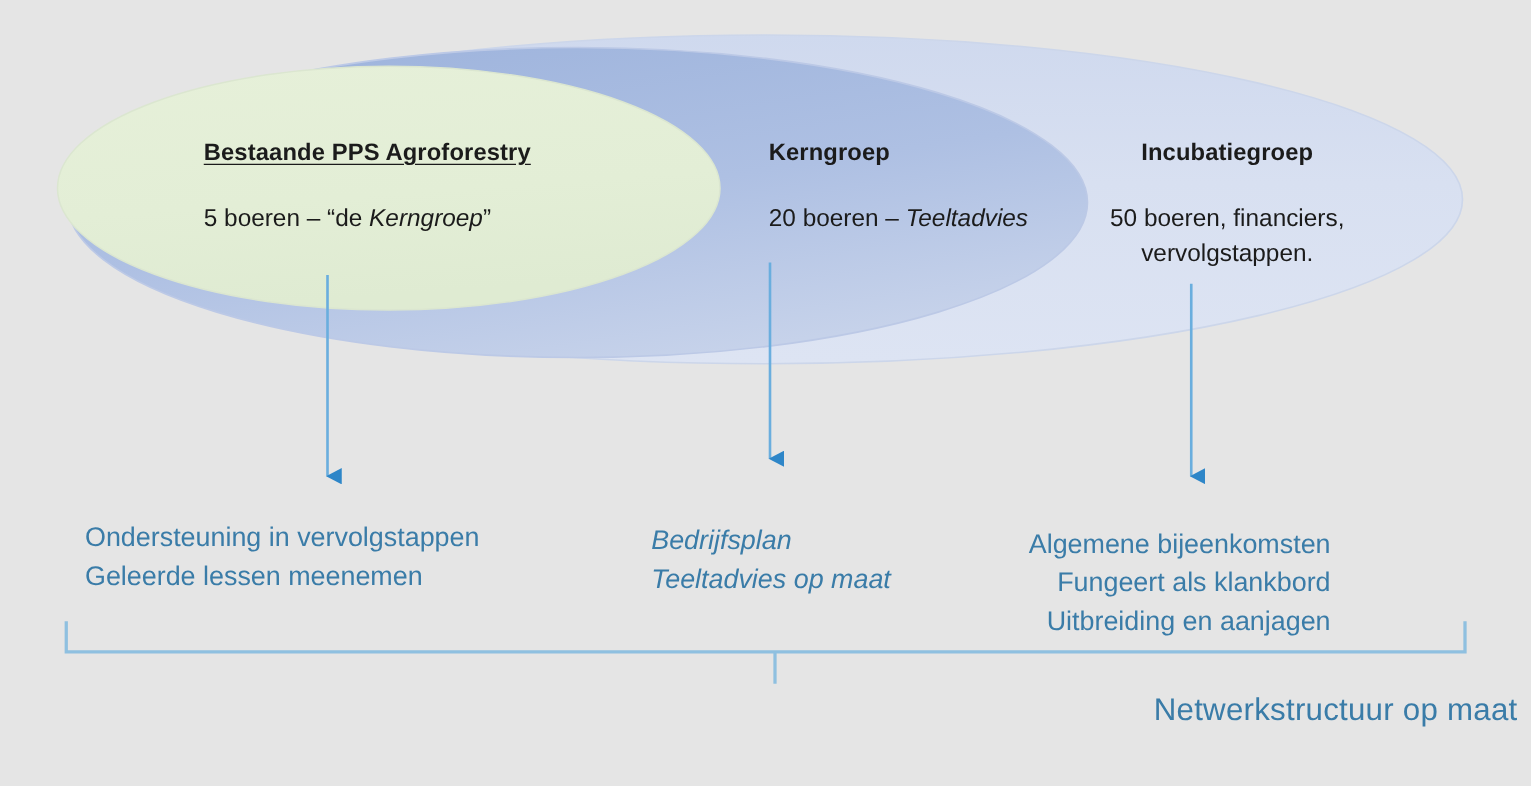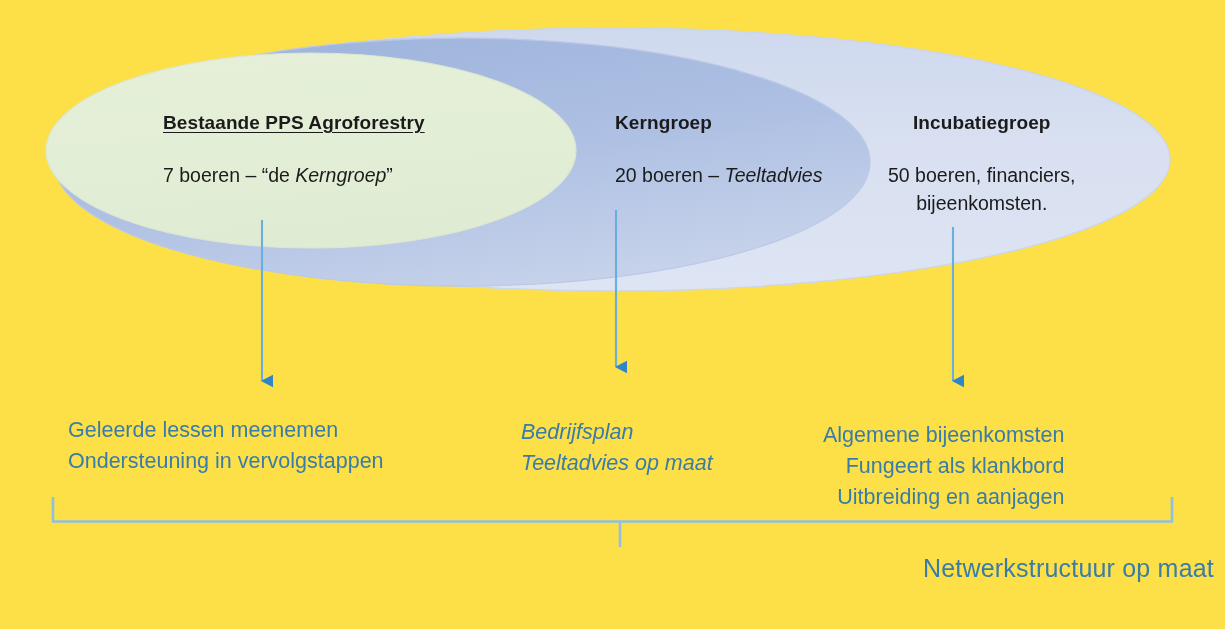--- a/index.html
+++ b/index.html
@@ -7,21 +7,21 @@
     padding: 0;
     background: #ffffff;
   }
   body {
     font-family: "Liberation Sans", sans-serif;
   }
   #canvas {
     position: relative;
     width: 1225px;
     height: 629px;
-    background: #fde047;
+    background: #e5e5e5;
     overflow: hidden;
   }
   #vector-layer {
     position: absolute;
     left: 0;
     top: 0;
     width: 1225px;
     height: 629px;
   }
 
@@ -120,39 +120,39 @@
     </g>
 
     <g stroke="#8fc0e0" stroke-width="2.6" fill="none" stroke-linecap="butt">
       <path d="M 53 497 L 53 521.5 L 1172 521.5 L 1172 497"></path>
       <line x1="620" y1="521.5" x2="620" y2="547"></line>
     </g>
   </svg>
 
   <div class="group-block" id="g1">
     <div class="group-title underlined">Bestaande PPS Agroforestry</div>
-    <div class="group-desc"><span>7 boeren – “de </span><em>Kerngroep</em><span>”</span></div>
+    <div class="group-desc"><span>5 boeren – “de </span><em>Kerngroep</em><span>”</span></div>
   </div>
 
   <div class="group-block" id="g2">
     <div class="group-title">Kerngroep</div>
     <div class="group-desc"><span>20 boeren – </span><em>Teeltadvies</em><span></span></div>
   </div>
 
   <div class="group-block" id="g3">
     <div class="group-title">Incubatiegroep</div>
     <div class="group-desc">
       <div>50 boeren, financiers,</div>
-      <div>bijeenkomsten.</div>
+      <div>vervolgstappen.</div>
     </div>
   </div>
 
   <div class="outcome" id="o1">
+    <div>Ondersteuning in vervolgstappen</div>
     <div>Geleerde lessen meenemen</div>
-    <div>Ondersteuning in vervolgstappen</div>
   </div>
 
   <div class="outcome" id="o2">
     <div>Bedrijfsplan</div>
     <div>Teeltadvies op maat</div>
   </div>
 
   <div class="outcome" id="o3">
     <div>Algemene bijeenkomsten</div>
     <div>Fungeert als klankbord</div>

